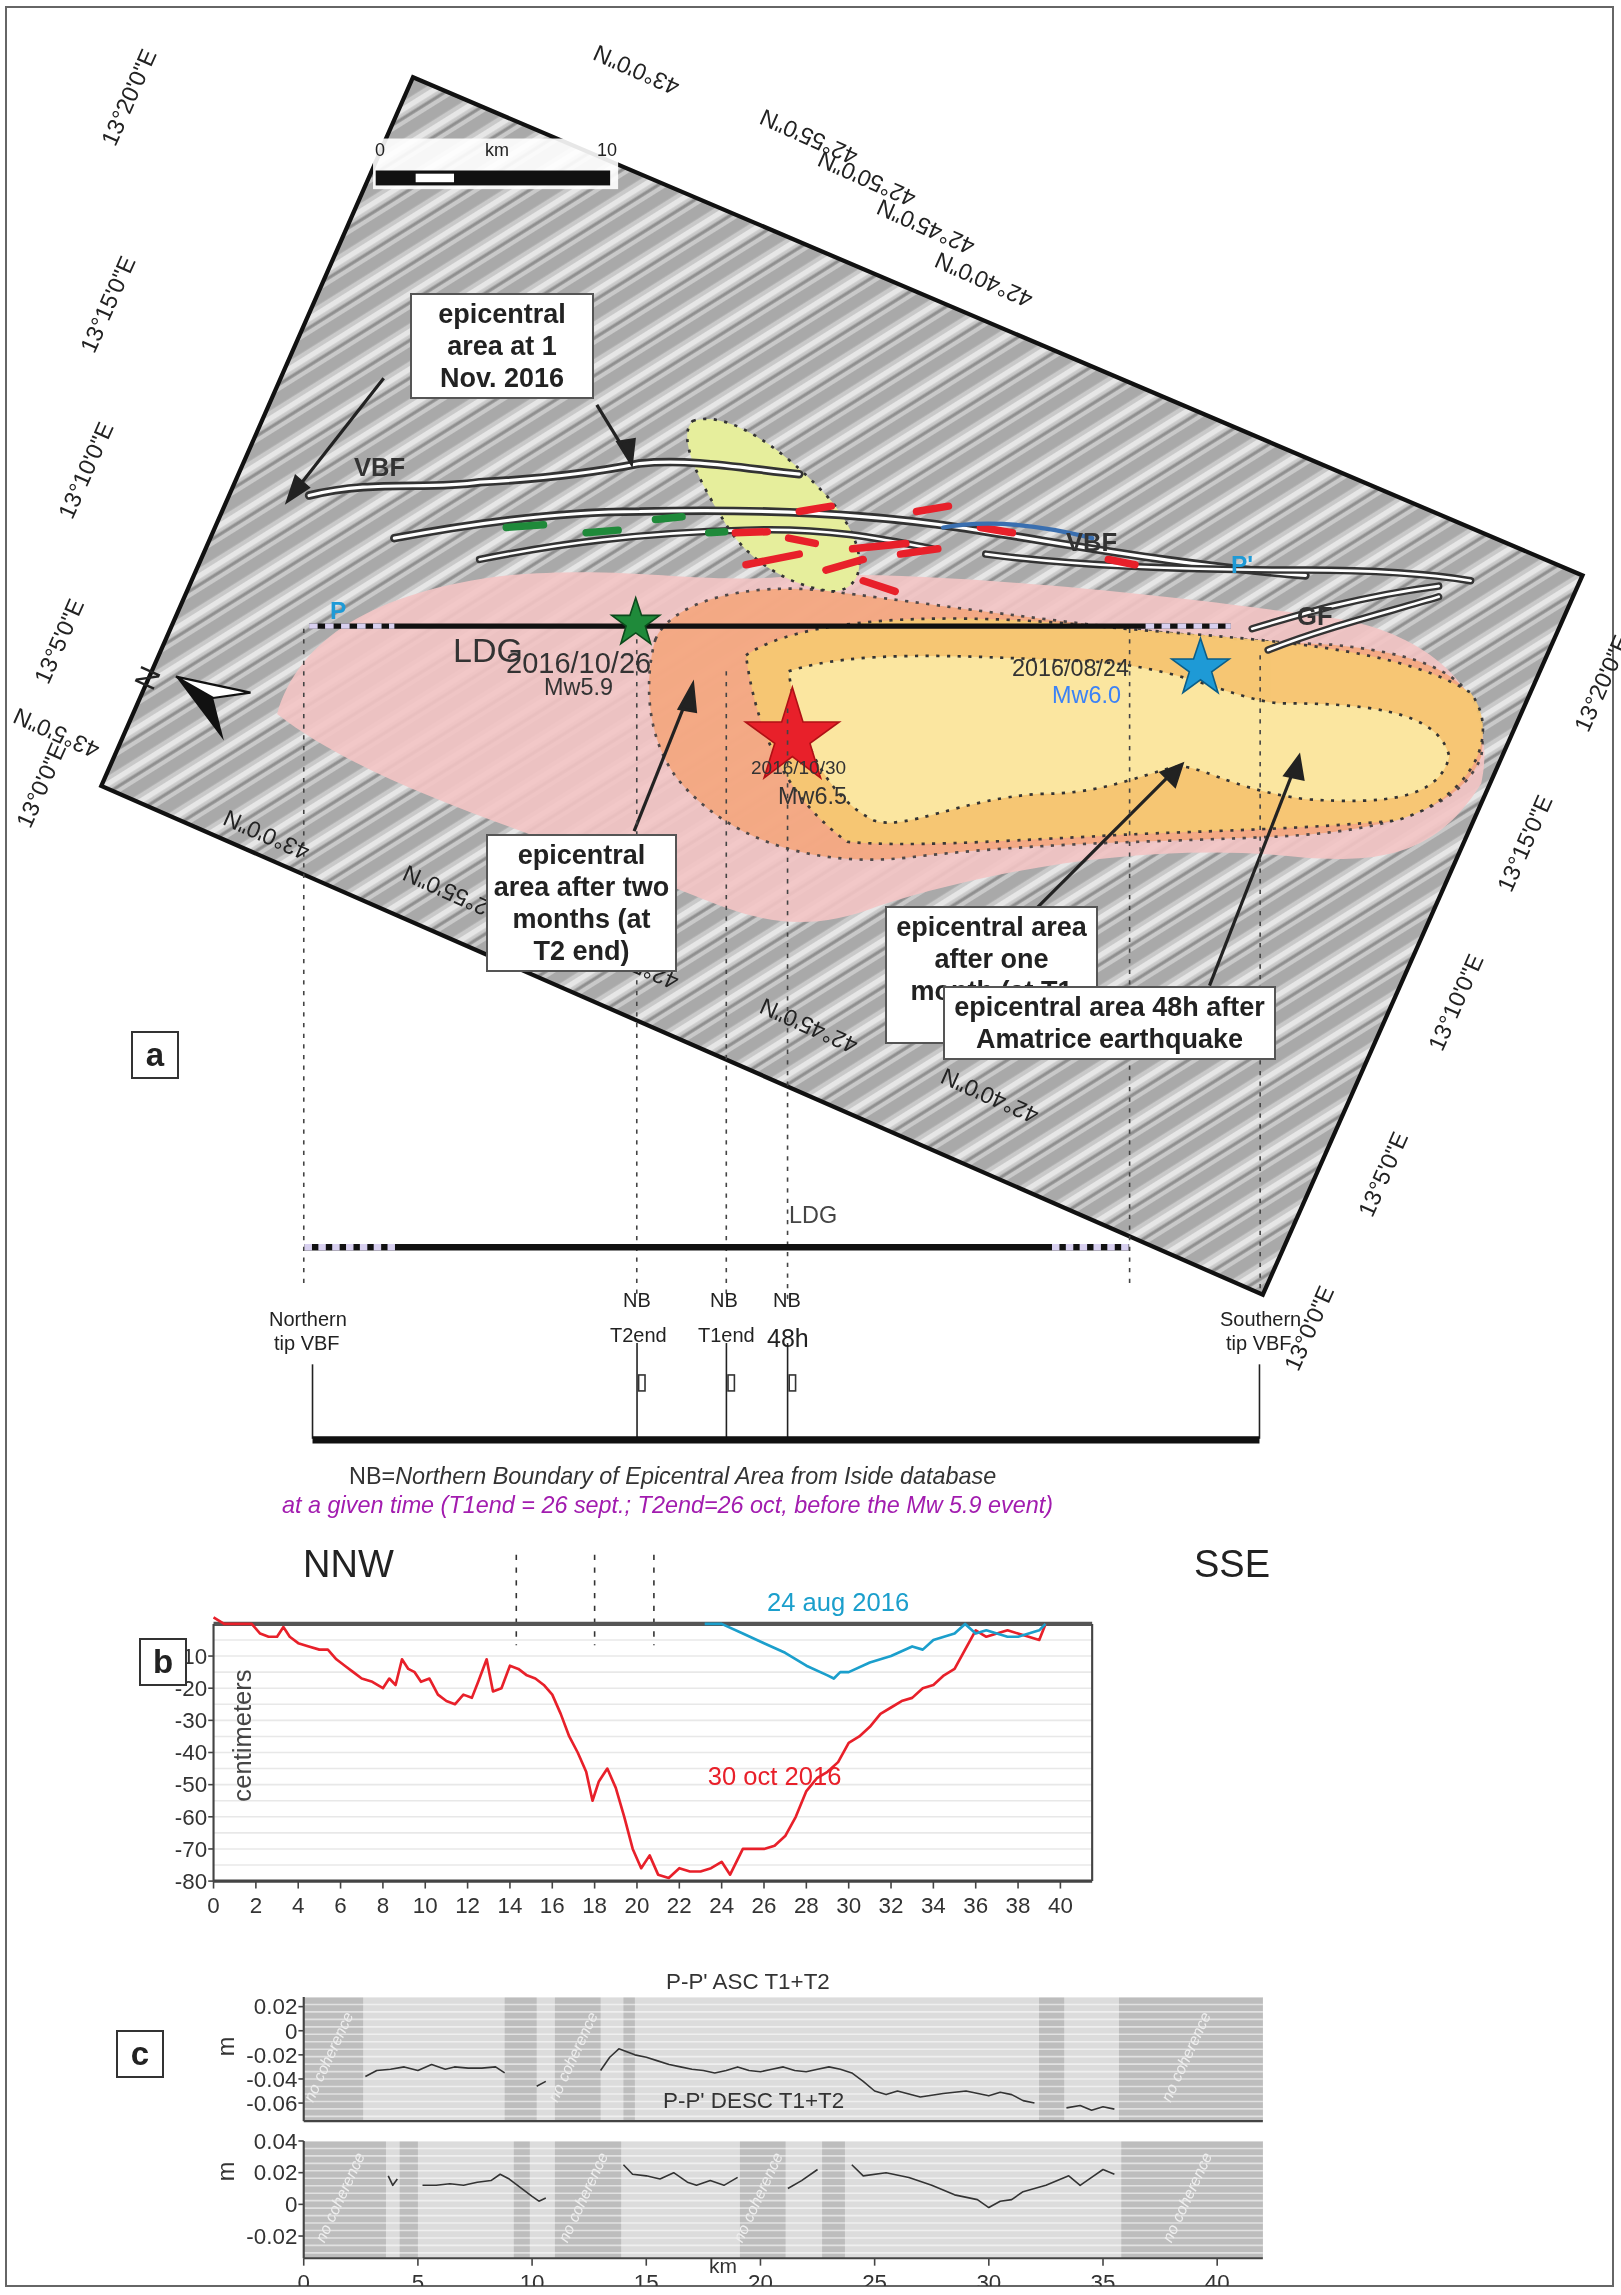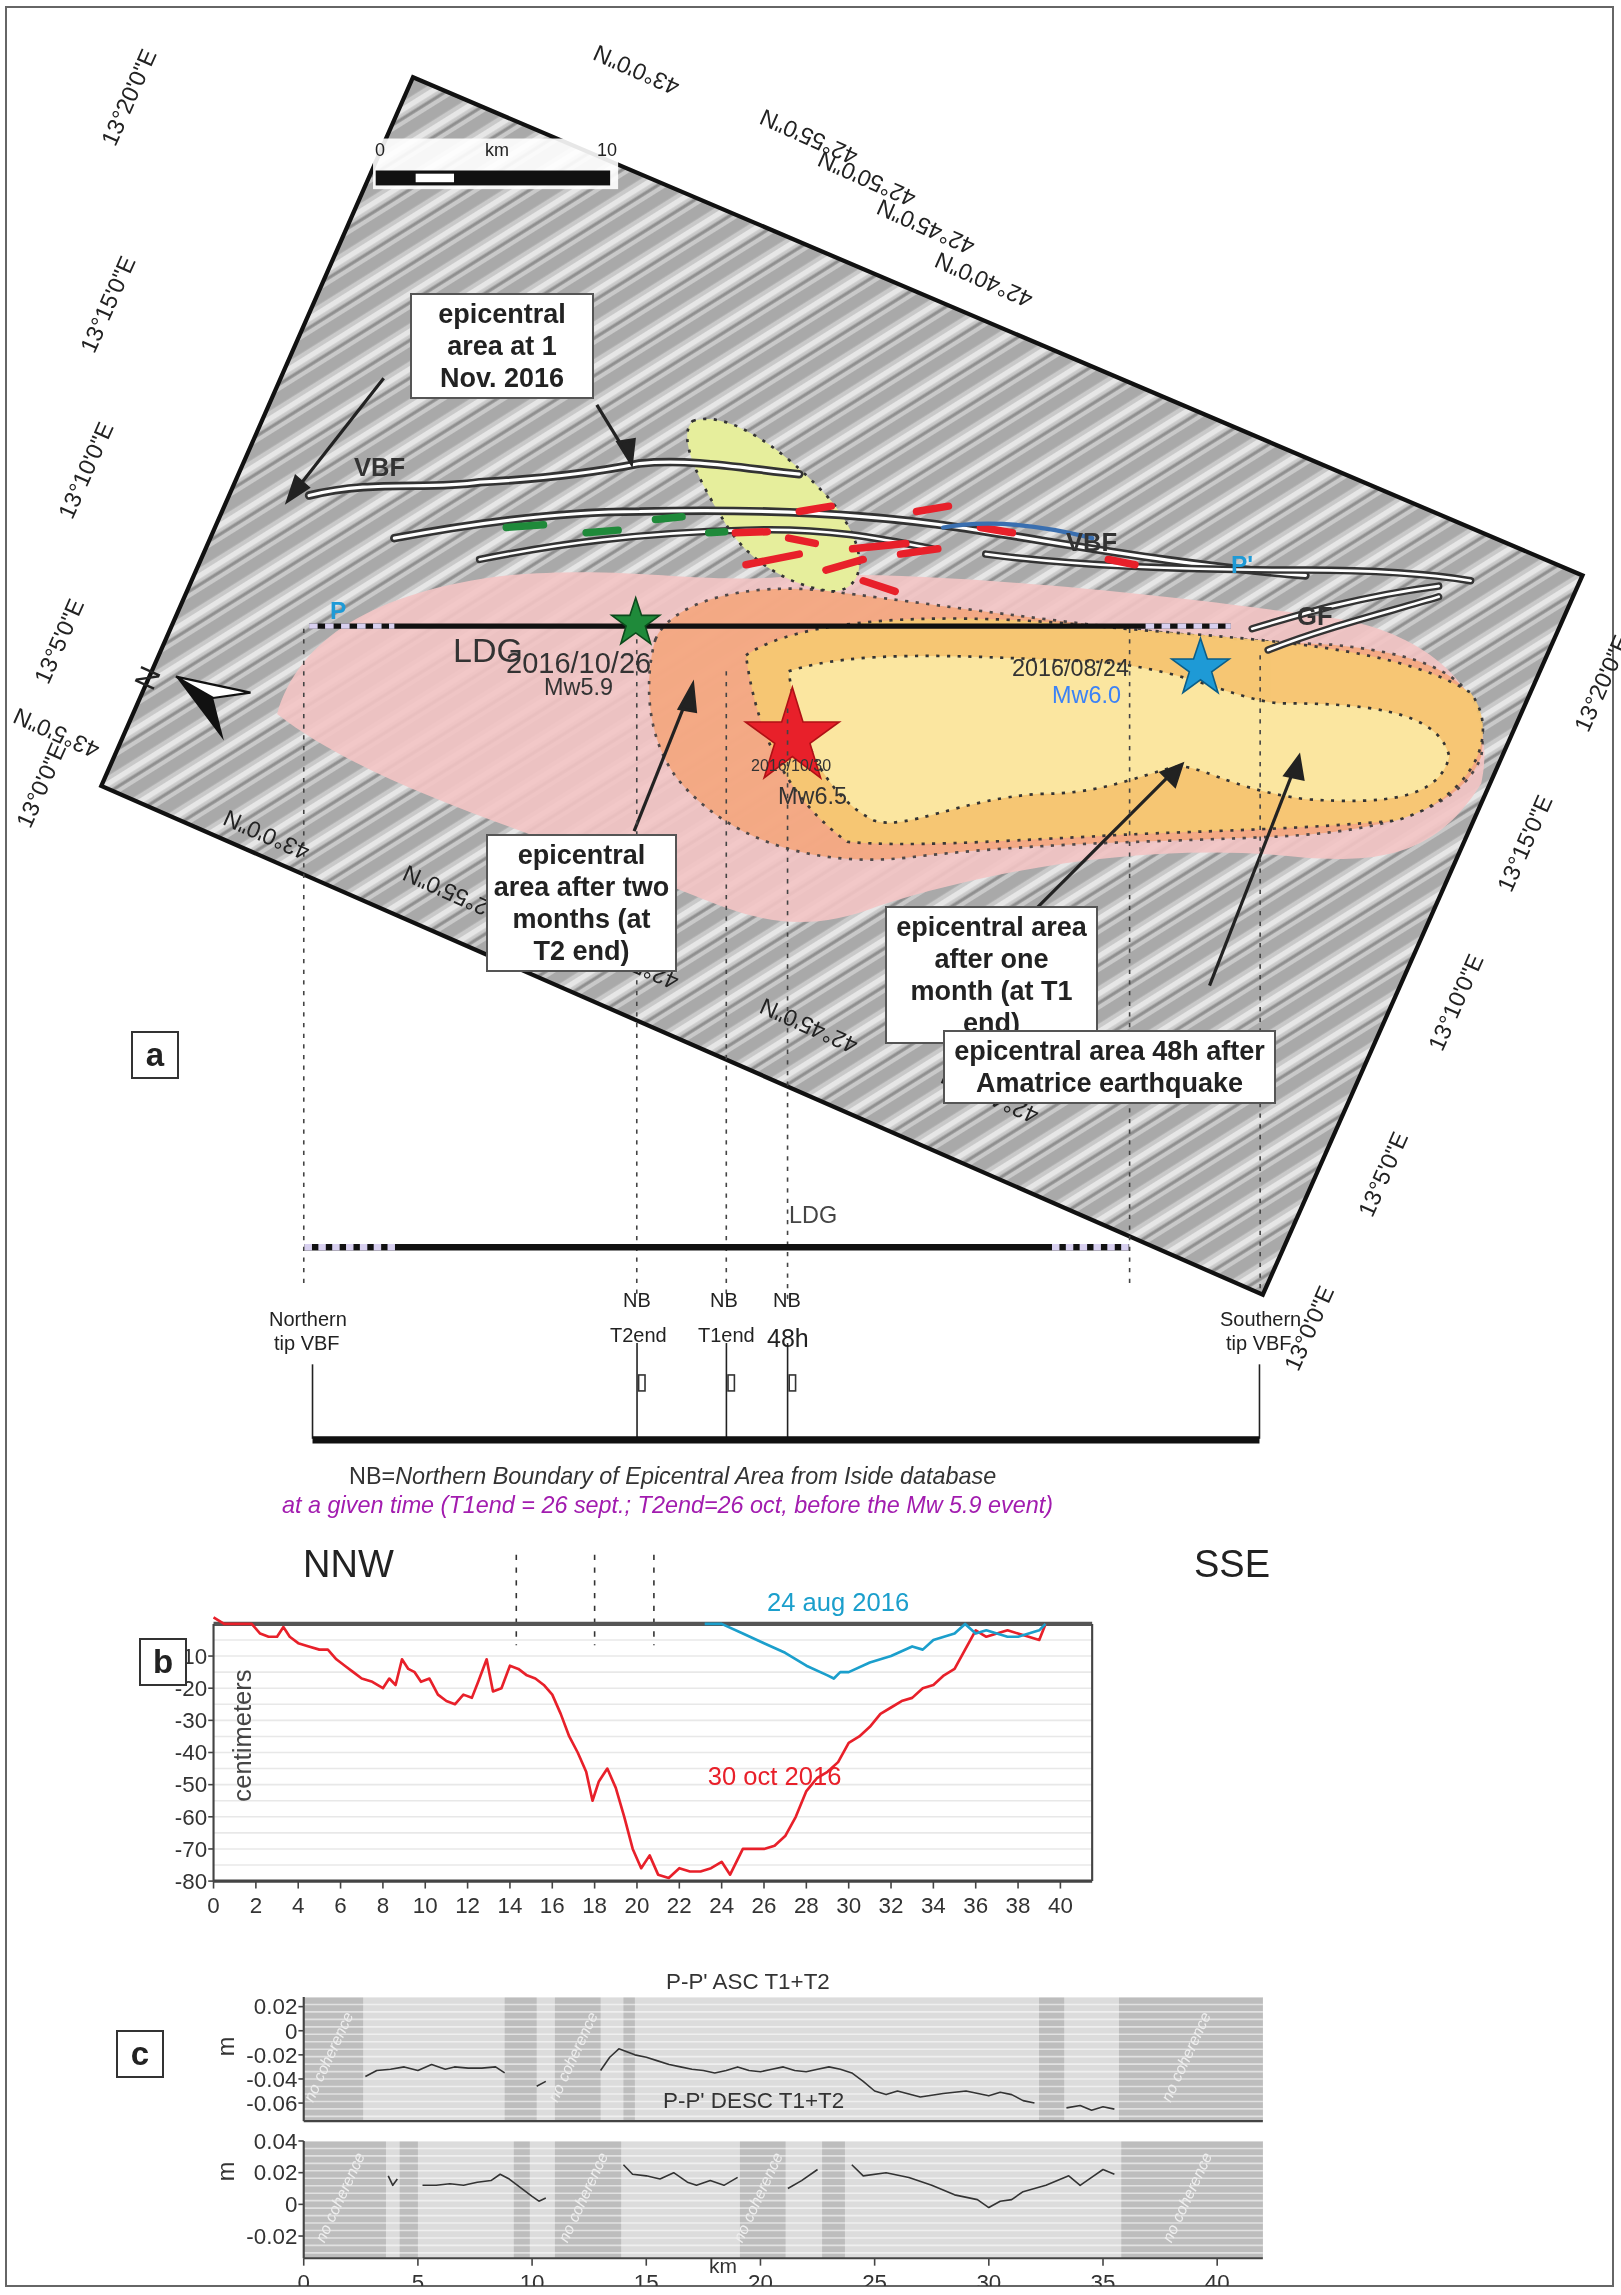--- a/index.html
+++ b/index.html
@@ -141,29 +141,29 @@
 
 <div class="txt" style="left:354px;top:453px;font-size:25.6px;font-weight:bold;color:#333;">VBF</div>
 <div class="txt" style="left:1066px;top:528px;font-size:25.6px;font-weight:bold;color:#333;">VBF</div>
 <div class="txt" style="left:1297px;top:602px;font-size:25.6px;font-weight:bold;color:#333;">GF</div>
 <div class="txt" style="left:330px;top:597px;font-size:24.5px;font-weight:bold;color:#1e9ad6;">P</div>
 <div class="txt" style="left:1231px;top:551px;font-size:24.5px;font-weight:bold;color:#1e9ad6;">P'</div>
 <div class="txt" style="left:453px;top:631px;font-size:34px;color:#333;">LDG</div>
 
 <div class="txt" style="left:506px;top:647px;font-size:29px;color:#333;">2016/10/26</div>
 <div class="txt" style="left:544px;top:674px;font-size:23.4px;color:#333;">Mw5.9</div>
-<div class="txt" style="left:751px;top:757px;font-size:16px;color:#333;text-align:center;">2016/10/30</div>
+<div class="txt" style="left:751px;top:757px;font-size:19px;color:#333;text-align:center;">2016/10/30</div>
 <div class="txt" style="left:778px;top:783px;font-size:23.4px;color:#333;">Mw6.5</div>
 <div class="txt" style="left:1012px;top:655px;font-size:23.4px;color:#333;">2016/08/24</div>
 <div class="txt" style="left:1052px;top:682px;font-size:23.4px;color:#3b82f6;">Mw6.0</div>
 
 <div class="callout" style="left:410px;top:253px;width:184px;margin-top:40px;">epicentral area at 1 Nov. 2016</div>
 <div class="callout" style="left:486px;top:834px;width:191px;">epicentral area after two months (at T2 end)</div>
 <div class="callout" style="left:885px;top:906px;width:213px;">epicentral area after one month (at T1 end)</div>
-<div class="callout" style="left:943px;top:986px;width:333px;margin-top:44px;">epicentral area 48h after Amatrice earthquake</div>
+<div class="callout" style="left:943px;top:986px;width:333px;">epicentral area 48h after Amatrice earthquake</div>
 
 <div class="panel-label" style="left:131px;top:1031px;">a</div>
 
 <svg width="1622" height="266" viewBox="0 0 3044 500" style="top:1226px;">
   <line x1="570" y1="40" x2="2120" y2="40" stroke="#111" stroke-width="12"></line>
   <line x1="570" y1="40" x2="750" y2="40" stroke="#d8d0f0" stroke-width="12" stroke-dasharray="14,12"></line>
   <line x1="1975" y1="40" x2="2120" y2="40" stroke="#d8d0f0" stroke-width="12" stroke-dasharray="14,12"></line>
   <line x1="585" y1="260" x2="585" y2="400" stroke="#222" stroke-width="3"></line>
   <line x1="2365" y1="260" x2="2365" y2="400" stroke="#222" stroke-width="3"></line>
   <line x1="1195" y1="220" x2="1195" y2="400" stroke="#222" stroke-width="3"></line>

